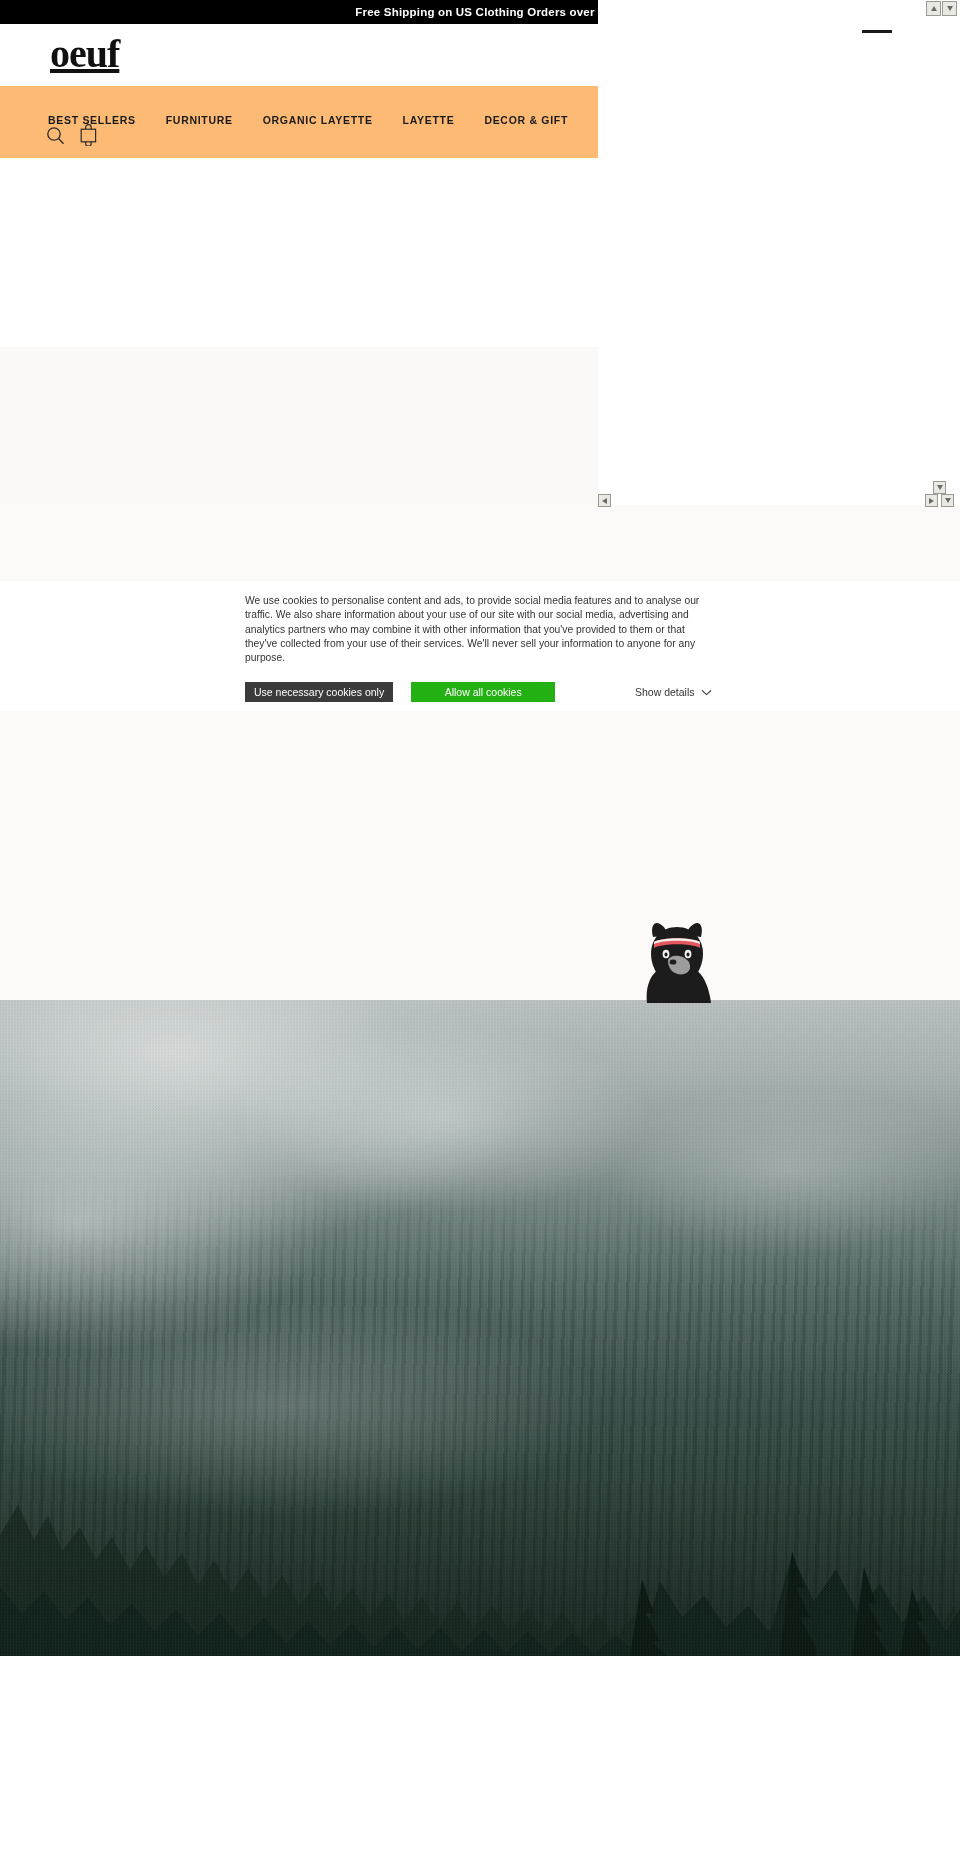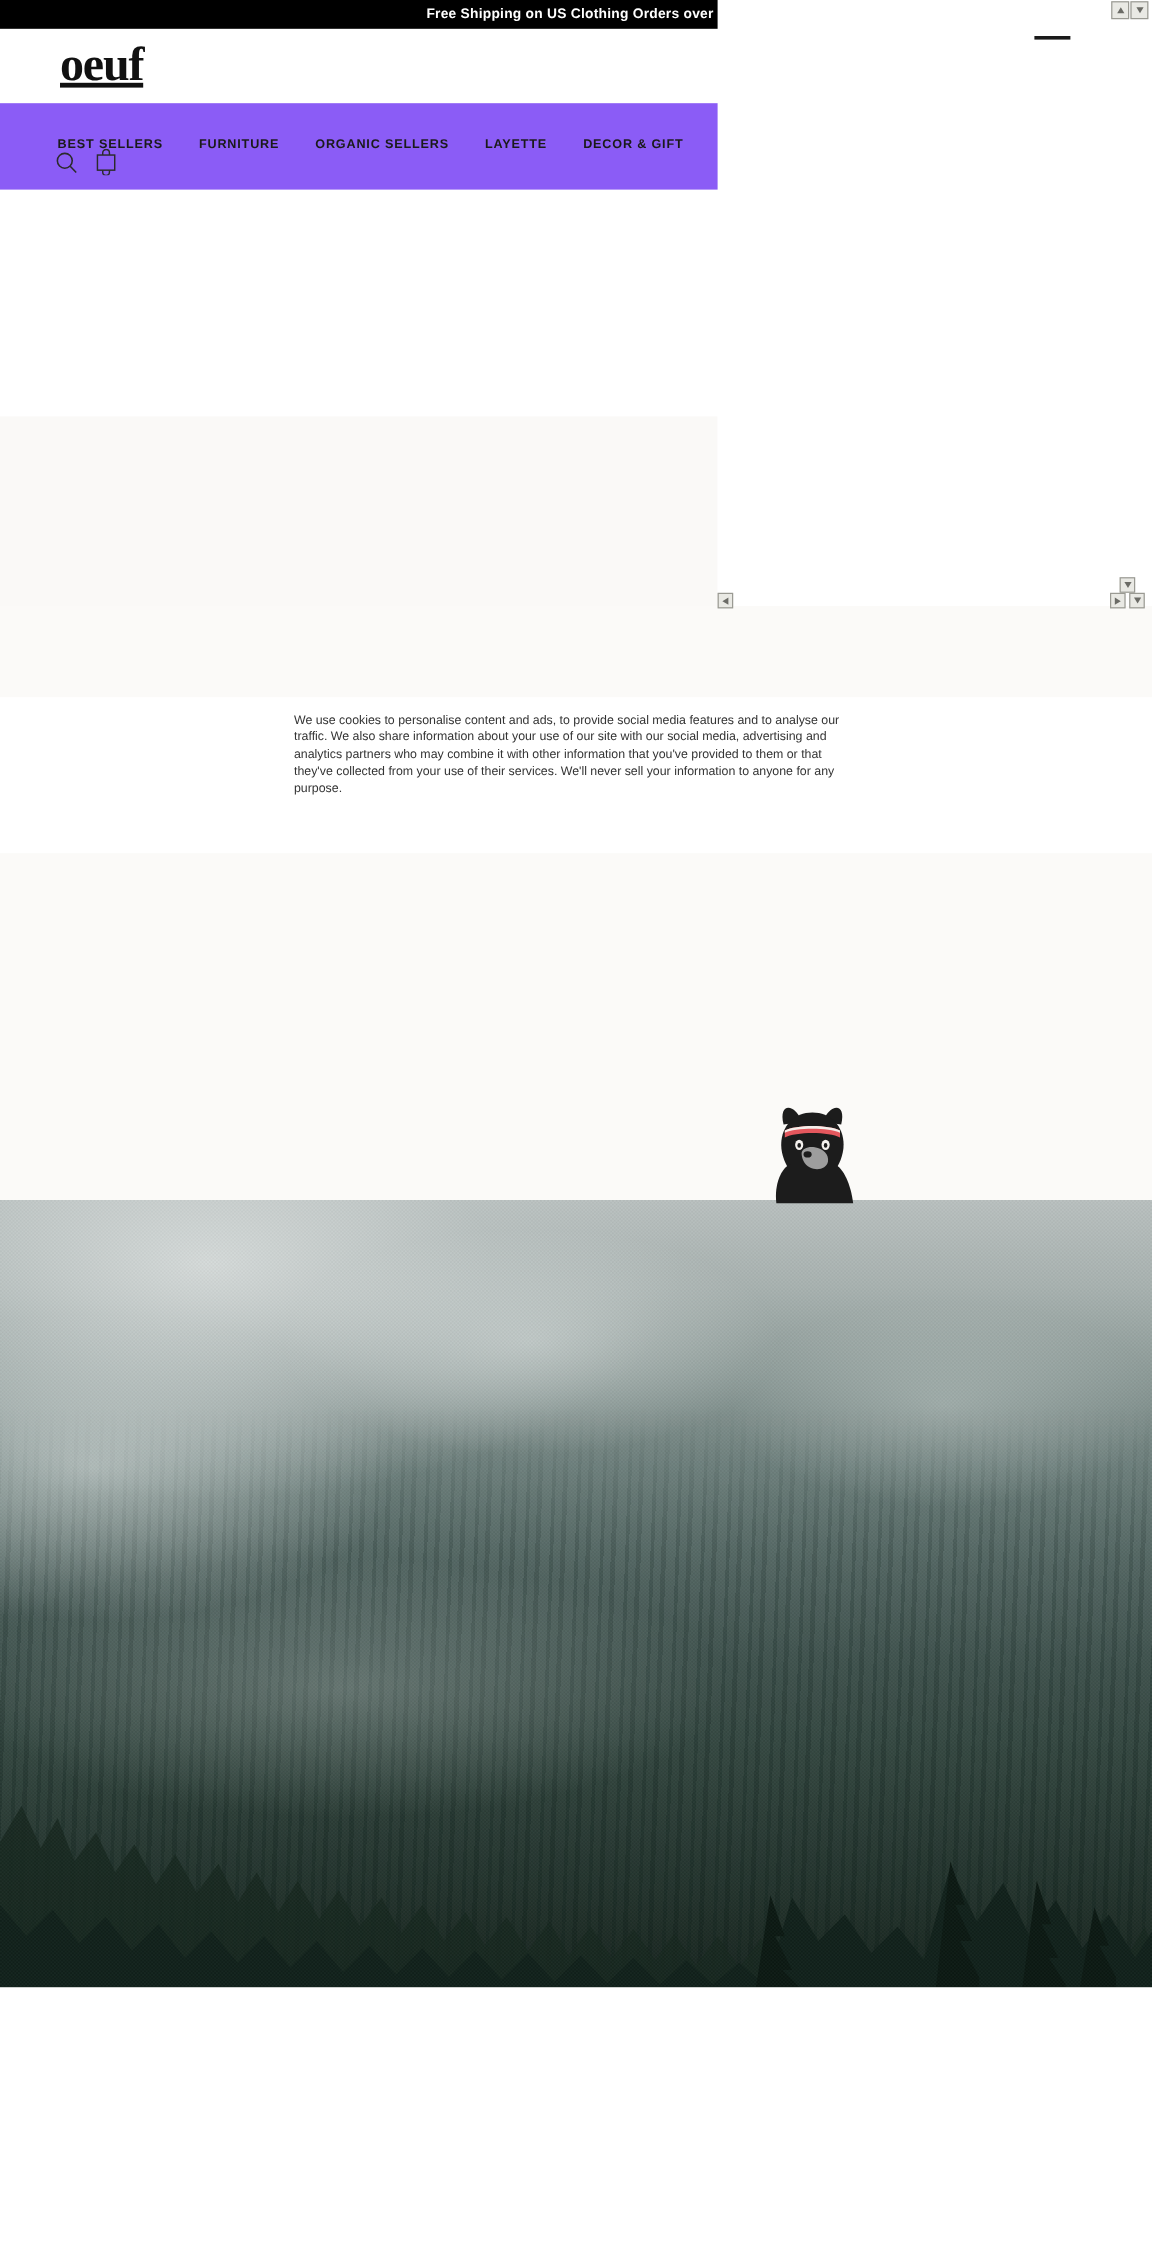--- a/index.html
+++ b/index.html
@@ -55,21 +55,21 @@
     line-height: 40px;
     letter-spacing: -1px;
     color: #111111;
   }
 
   
   .nav-wrap {
     position: absolute;
     left: 0; top: 86px;
     width: 791px; height: 72px;
-    background: #8b5cf6;
+    background: #fdba74;
     z-index: 2;
   }
   .nav-list {
     position: absolute;
     left: 48px; top: 13px;
     display: flex;
     align-items: center;
     list-style: none;
     gap: 30px;
   }
@@ -292,21 +292,21 @@
   </div>
 
   <header class="site-header">
     <a class="logo" href="#">oeuf</a>
   </header>
 
   <div class="nav-wrap">
     <ul class="nav-list">
       <li><a href="#">BEST SELLERS</a></li>
       <li><a href="#">FURNITURE</a></li>
-      <li><a href="#">ORGANIC SELLERS</a></li>
+      <li><a href="#">ORGANIC LAYETTE</a></li>
       <li><a href="#">LAYETTE</a></li>
       <li><a href="#">DECOR &amp; GIFT</a></li>
       <li class="nav-divider"></li>
       <li><a href="#">SALE</a></li>
       <li class="nav-divider"></li>
       <li><a href="#">THE EDIT</a></li>
     </ul>
 
     <div class="nav-icons">
       <span class="icon-btn">
@@ -331,20 +331,32 @@
 
   <aside class="menu-panel">
 
     <div class="menu-bar-icon"></div>
 
   </aside>
 
   <section class="cookie-banner">
     <div class="cookie-inner">
       <div class="cookie-body">We use cookies to personalise content and ads, to provide social media features and to analyse our traffic. We also share information about your use of our site with our social media, advertising and analytics partners who may combine it with other information that you've provided to them or that they've collected from your use of their services.  We'll never sell your information to anyone for any purpose.</div>
+    </div>
+    <div class="cookie-actions">
+      <button class="btn-necessary">Use necessary cookies only</button>
+      <button class="btn-allow">Allow all cookies</button>
+      <span class="show-details">
+        <span>Show details</span>
+        <span>
+          <svg width="11" height="7" viewBox="0 0 11 7">
+              <path d="M1 1.4 5.5 5.6 10 1.4" fill="none" stroke="#333" stroke-width="1.1"></path>
+            </svg>
+        </span>
+      </span>
     </div>
   </section>
 
   <div class="bear">
     <svg width="88" height="88" viewBox="0 0 88 88">
       <path d="M20 22 C17 10 22 6 27 9 C31 11 34 16 35 20 Z" fill="#1c1c1c"></path>
       <path d="M68 22 C71 10 66 6 61 9 C57 11 54 16 53 20 Z" fill="#1c1c1c"></path>
       <path d="M44 12 C59 12 70 23 70 39 C70 48 66 56 62 62 L26 62 C22 56 18 48 18 39 C18 23 29 12 44 12 Z" fill="#1c1c1c"></path>
       <path d="M14 88 C12 72 18 58 26 55 L62 55 C70 58 76 72 78 88 Z" fill="#1c1c1c"></path>
       <path d="M21 27 C30 22 58 22 67 27 L67 33 C58 28 30 28 21 33 Z" fill="#e4575d"></path>

